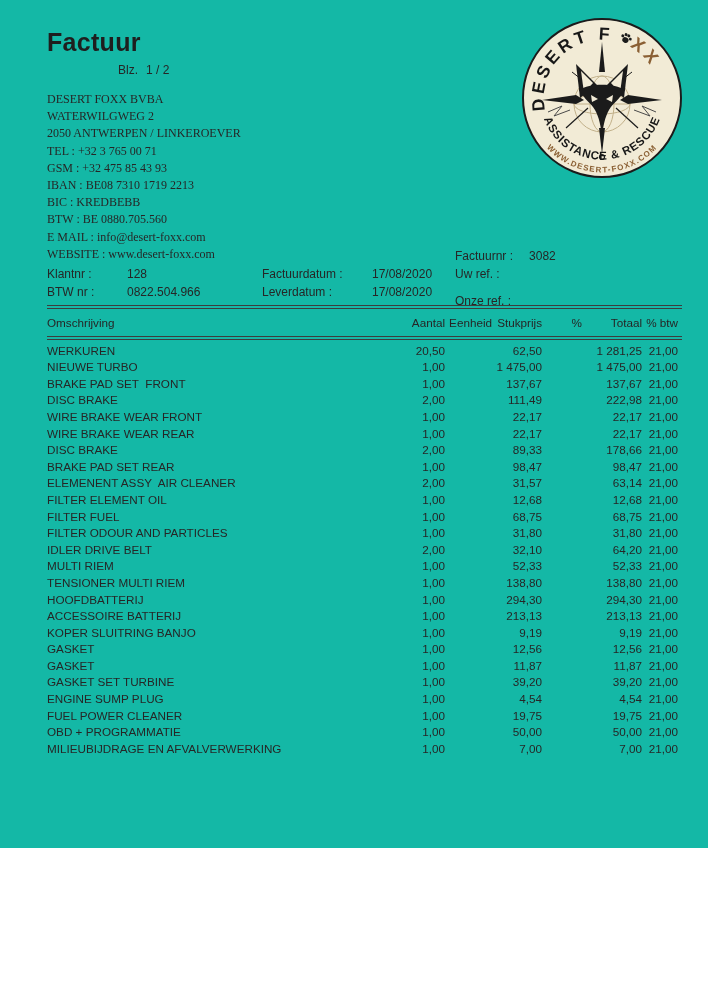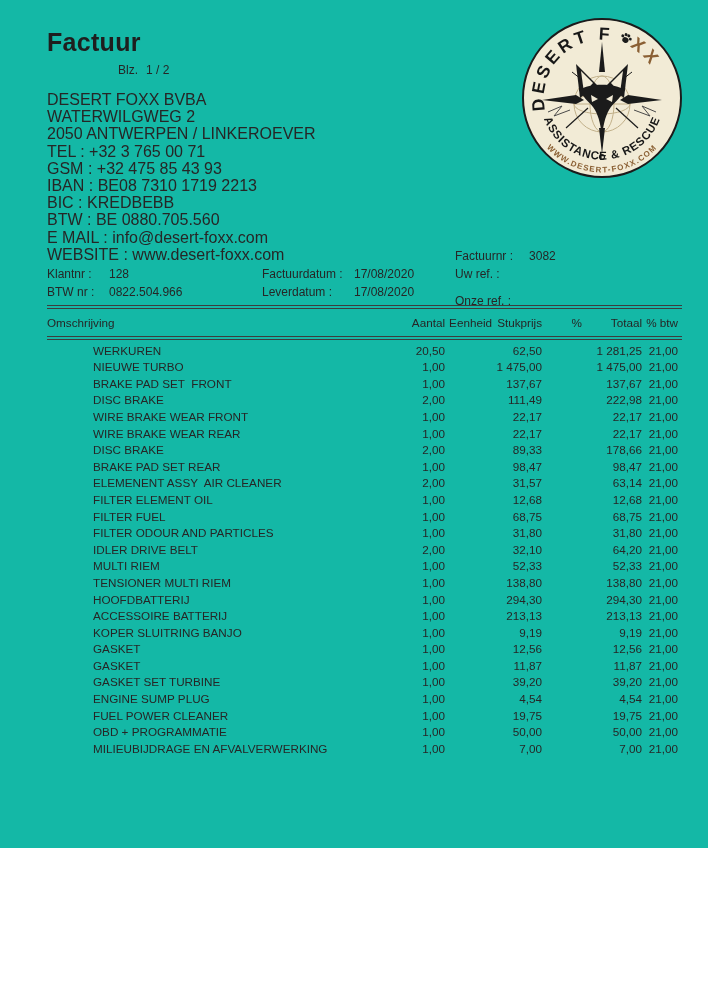--- a/index.html
+++ b/index.html
@@ -1,43 +1,43 @@
 <!DOCTYPE html>
 <html><head>
 <meta charset="utf-8">
 <style>
   html,body{margin:0;padding:0;background:#ffffff;}
   .page{position:relative;width:708px;height:848px;background:#14b8a6;
         font-family:"Liberation Sans",sans-serif;color:#262626;overflow:hidden;}
   .title{position:absolute;left:47px;top:28px;font-size:25px;font-weight:bold;letter-spacing:.3px;color:#1e1e1e;}
   .blz{position:absolute;left:78px;top:63px;font-size:12px;margin-left:40px;}
   .blz .gap{display:inline-block;width:8px;}
-  .company{position:absolute;left:47px;top:91px;font-size:16px;line-height:17.2px;white-space:pre;}
+  .company{position:absolute;left:47px;top:91px;font-size:12px;line-height:17.2px;white-space:pre;font-family:Liberation Serif, serif;}
   .logo{position:absolute;left:518px;top:14px;width:168px;height:168px;}
   .metacell{position:absolute;font-size:12px;white-space:pre;}
   .m-lab{display:inline-block;}
-  .m-val{display:inline-block;margin-left:10px;}
+  .m-val{display:inline-block;margin-left:28px;}
   
   #m-factuurnr{left:455px;top:249px;}
   #m-klantnr{left:47px;top:267px;}
   #m-factuurdatum{left:262px;top:267px;}
   #m-uwref{left:455px;top:267px;}
   #m-btwnr{left:47px;top:285px;}
   #m-leverdatum{left:262px;top:285px;}
   #m-onzeref{left:455px;top:294px;}
   #m-klantnr .m-lab{min-width:52px;}
   #m-btwnr .m-lab{min-width:52px;}
   #m-factuurdatum .m-lab{min-width:82px;}
   #m-leverdatum .m-lab{min-width:82px;}
   #m-factuurnr .m-val{margin-left:16px;}
   
   .table{position:absolute;left:47px;top:305px;width:635px;font-size:11.7px;}
   .rule{height:2px;border-top:1px solid #3d3d3d;border-bottom:1px solid #3d3d3d;}
   .thead{padding-top:6px;padding-bottom:4px;}
-  .tbody{padding-top:3px;margin-left:46px;}
+  .tbody{padding-top:3px;}
   .trow{display:flex;height:16.6px;line-height:16.6px;padding-right:4px;}
   .c{flex-shrink:0;white-space:pre;overflow:visible;}
   .c0{flex:1 1 auto;text-align:left;}
   .c1{width:52px;text-align:right;}
   .c2{width:40px;text-align:right;}
   .c3{width:57px;text-align:right;}
   .c4{width:40px;text-align:right;}
   .c5{width:60px;text-align:right;}
   .c6{width:36px;text-align:right;}
   .thead .c2{width:47px;}

